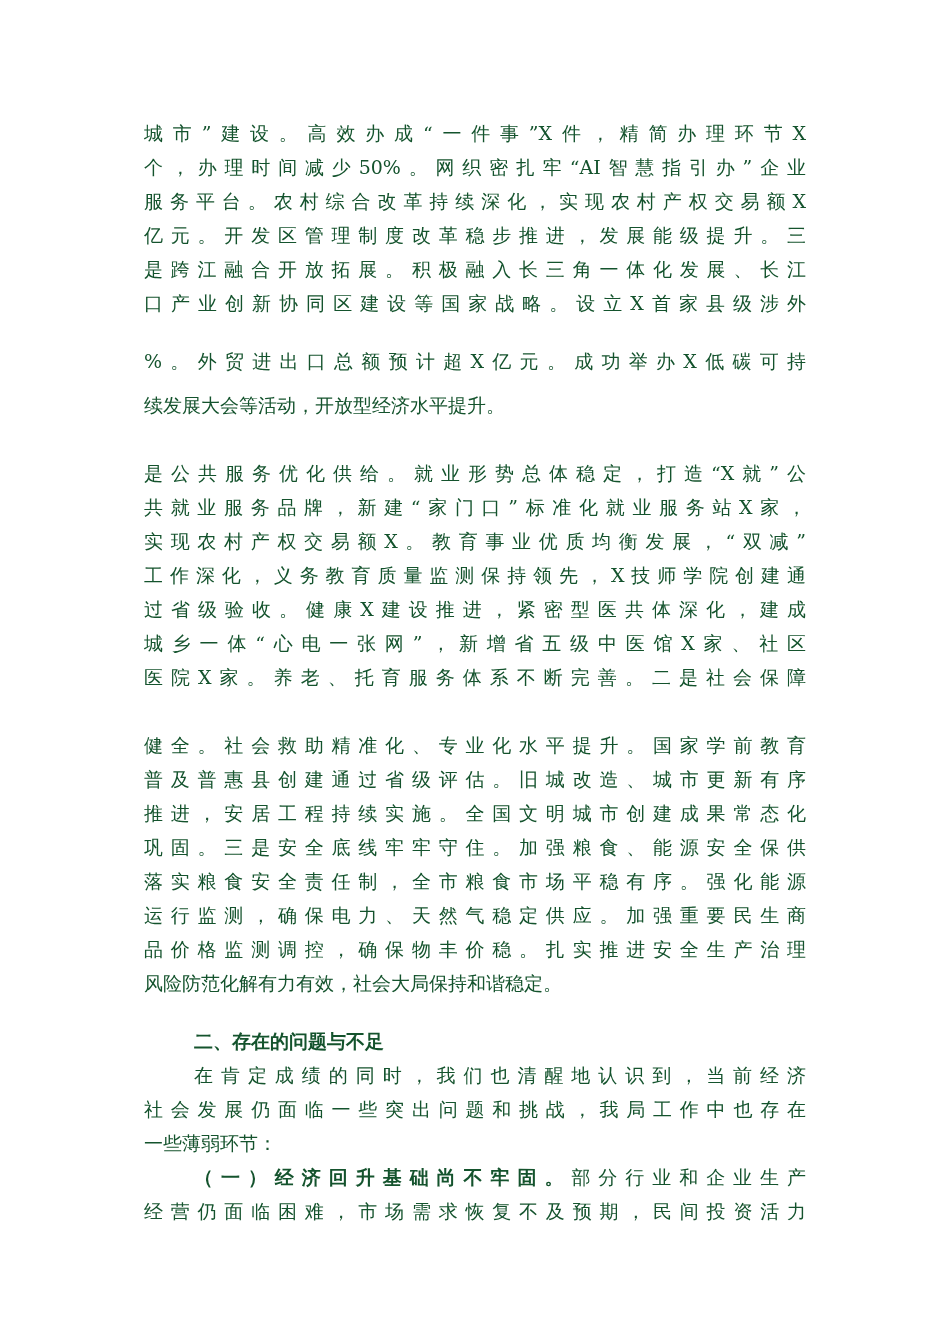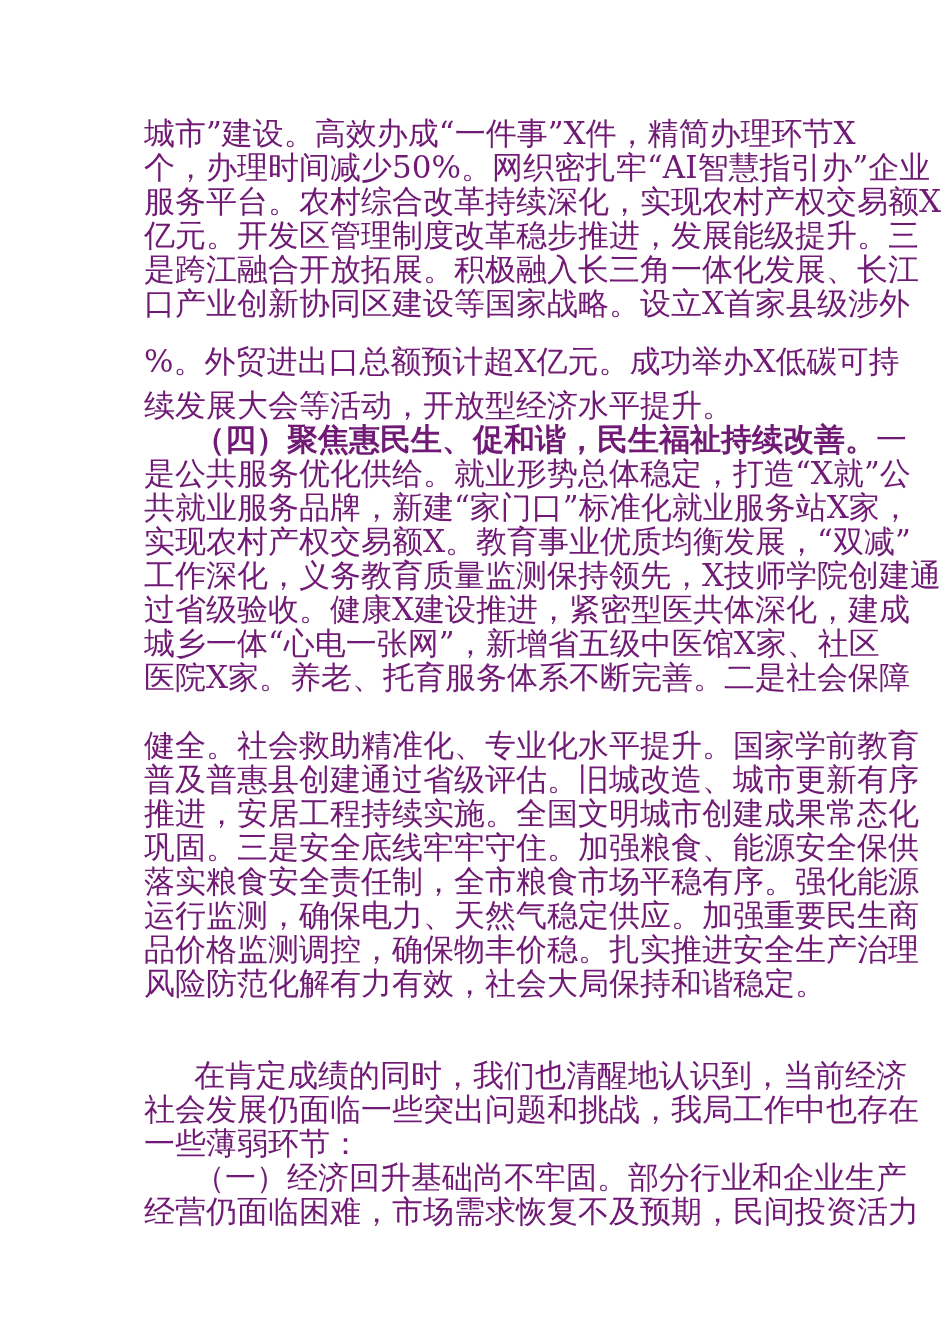--- a/index.html
+++ b/index.html
@@ -6,23 +6,23 @@
     body { width: 950px; height: 1344px; position: relative; overflow: hidden; }
     .page {
       position: absolute; left: 0; top: 0; width: 950px; height: 1344px; background: #fff;
     }
     .line {
       position: absolute;
       left: 144px;
       width: 662px;
       height: 34px;
       font-family: "DejaVu Serif", "Liberation Serif", serif;
-      font-size: 31px;
+      font-size: 19px;
       line-height: 34px;
-      color: #701a75;
+      color: #14532d;
       white-space: nowrap;
       text-align: justify;
       text-align-last: justify;
       letter-spacing: 0px;
     }
     .line.last { text-align-last: left; }
     .line.indent { left: 194px; width: 612px; }
     .line.heading {
       font-family: "DejaVu Sans", "Liberation Sans", sans-serif;
       font-weight: bold;
@@ -35,43 +35,41 @@
 <div class="page">
   <div class="line" style="top:116px">城市”建设。高效办成“一件事”X件，精简办理环节X</div>
   <div class="line" style="top:150px">个，办理时间减少50%。网织密扎牢“AI智慧指引办”企业</div>
   <div class="line" style="top:184px">服务平台。农村综合改革持续深化，实现农村产权交易额X</div>
   <div class="line" style="top:218px">亿元。开发区管理制度改革稳步推进，发展能级提升。三</div>
   <div class="line" style="top:252px">是跨江融合开放拓展。积极融入长三角一体化发展、长江</div>
   <div class="line" style="top:286px">口产业创新协同区建设等国家战略。设立X首家县级涉外</div>
   <div class="line" style="top:344px">%。外贸进出口总额预计超X亿元。成功举办X低碳可持</div>
   <div class="line last" style="top:388px">续发展大会等活动，开放型经济水平提升。</div>
 
-  <div class="line indent" style="top:422px">
-    <span style="font-weight:bold">（四）聚焦惠民生、促和谐，民生福祉持续改善。</span><span>一</span>
-  </div>
 
   <div class="line" style="top:456px">是公共服务优化供给。就业形势总体稳定，打造“X就”公</div>
   <div class="line" style="top:490px">共就业服务品牌，新建“家门口”标准化就业服务站X家，</div>
   <div class="line" style="top:524px">实现农村产权交易额X。教育事业优质均衡发展，“双减”</div>
   <div class="line" style="top:558px">工作深化，义务教育质量监测保持领先，X技师学院创建通</div>
   <div class="line" style="top:592px">过省级验收。健康X建设推进，紧密型医共体深化，建成</div>
   <div class="line" style="top:626px">城乡一体“心电一张网”，新增省五级中医馆X家、社区</div>
   <div class="line" style="top:660px">医院X家。养老、托育服务体系不断完善。二是社会保障</div>
   <div class="line" style="top:728px">健全。社会救助精准化、专业化水平提升。国家学前教育</div>
   <div class="line" style="top:762px">普及普惠县创建通过省级评估。旧城改造、城市更新有序</div>
   <div class="line" style="top:796px">推进，安居工程持续实施。全国文明城市创建成果常态化</div>
   <div class="line" style="top:830px">巩固。三是安全底线牢牢守住。加强粮食、能源安全保供</div>
   <div class="line" style="top:864px">落实粮食安全责任制，全市粮食市场平稳有序。强化能源</div>
   <div class="line" style="top:898px">运行监测，确保电力、天然气稳定供应。加强重要民生商</div>
   <div class="line" style="top:932px">品价格监测调控，确保物丰价稳。扎实推进安全生产治理</div>
   <div class="line last" style="top:966px">风险防范化解有力有效，社会大局保持和谐稳定。</div>
 
+  <div class="line indent heading" style="top:1024px">二、存在的问题与不足</div>
 
   <div class="line indent" style="top:1058px">在肯定成绩的同时，我们也清醒地认识到，当前经济</div>
   <div class="line" style="top:1092px">社会发展仍面临一些突出问题和挑战，我局工作中也存在</div>
   <div class="line last" style="top:1126px">一些薄弱环节：</div>
 
   <div class="line indent" style="top:1160px">
-    <span style="font-weight:normal">（一）经济回升基础尚不牢固。</span><span>部分行业和企业生产</span>
+    <span style="font-weight:bold">（一）经济回升基础尚不牢固。</span><span>部分行业和企业生产</span>
   </div>
 
   <div class="line" style="top:1194px">经营仍面临困难，市场需求恢复不及预期，民间投资活力</div>
 </div>
 
 </body></html>

